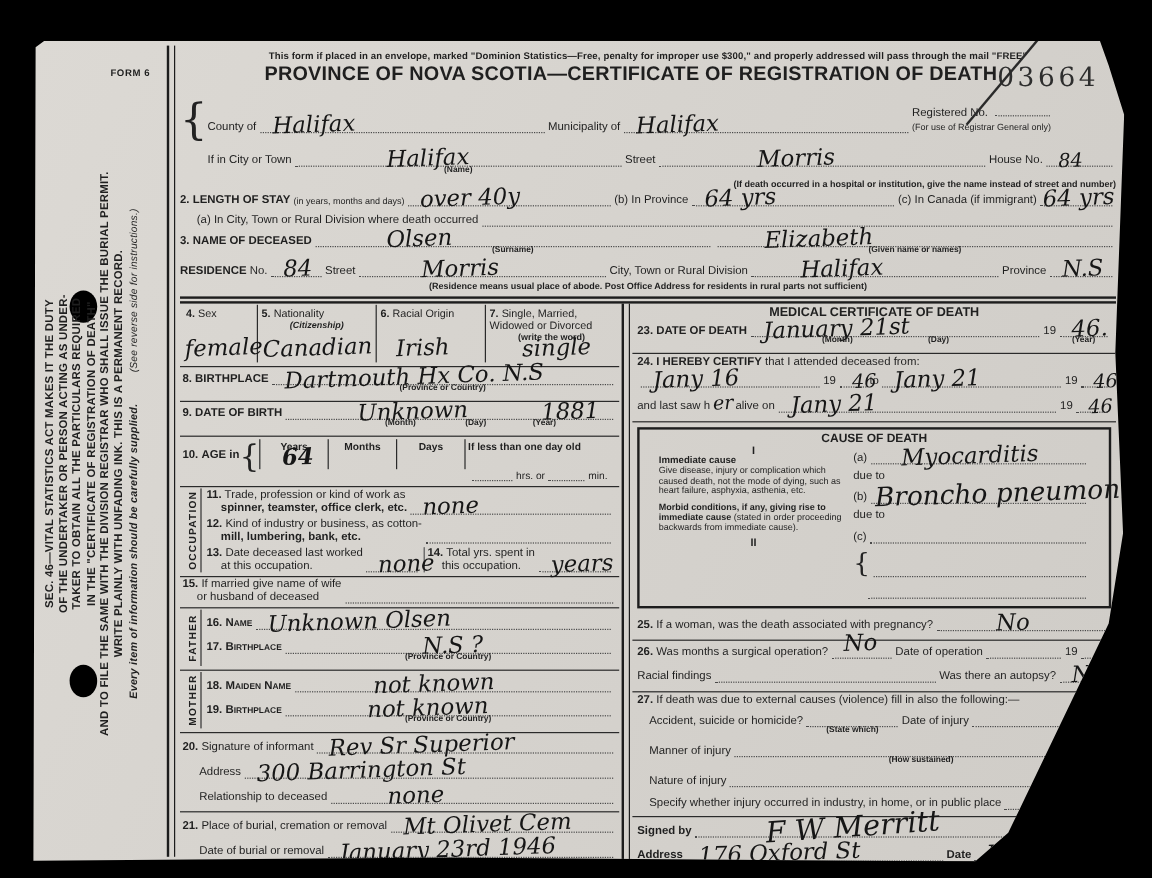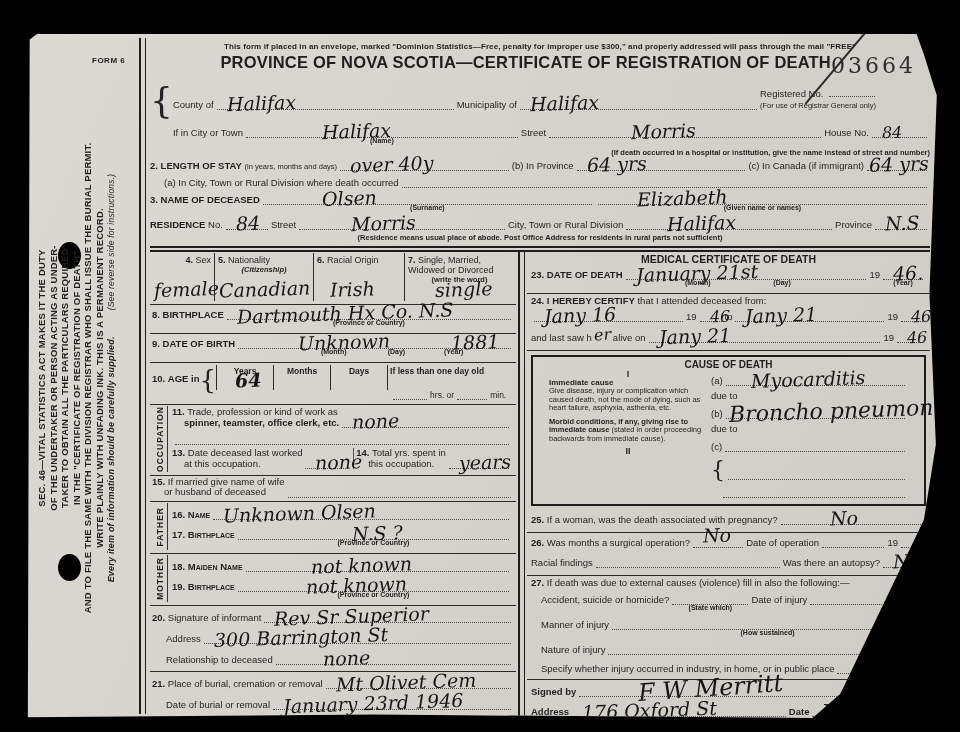--- a/index.html
+++ b/index.html
@@ -55,21 +55,21 @@
   
   .cols{display:flex;align-items:stretch;}
   .lcol{width:366px;}
   .col-rule{width:4px;border-left:2px solid #1c1c1c;border-right:1px solid #1c1c1c;margin:0 2px;}
   .rcol{flex:1;}
   .grp{border-bottom:1.5px solid #2a2a2a;position:relative;}
   
   .boxrow{display:flex;height:48px;}
   .boxrow .cell{border-right:1.2px solid #2a2a2a;padding:2px 3px;position:relative;font-size:9px;}
   .boxrow .cell:last-child{border-right:none;}
-  .c4{width:56px;text-align:right;}.c5{width:92px;}.c6{width:84px;}.c7{flex:1;}
+  .c4{width:56px;}.c5{width:92px;}.c6{width:84px;}.c7{flex:1;}
   .cell .f{display:block;text-align:center;font-weight:bold;}
   
   .agebox{display:flex;border-left:1.2px solid #2a2a2a;border-right:1.2px solid #2a2a2a;}
   .agebox .ac{width:56px;border-right:1.2px solid #2a2a2a;text-align:center;font-weight:bold;font-size:8.5px;padding:1px 0 14px;position:relative;}
   .agebox .ac:last-child{border-right:none;}
   
   .vgrp{display:flex;align-items:stretch;}
   .vlbl{flex:0 0 15px;display:flex;align-items:center;justify-content:center;border-right:1px solid #333;font-weight:bold;font-size:8.5px;letter-spacing:1px;}
   .vlbl span{writing-mode:vertical-rl;transform:rotate(180deg);}
   .vbody{flex:1;padding:1px 2px 0 4px;}
@@ -295,20 +295,23 @@
           <div class="vbody">
             <div class="r">
               <span style="line-height:10.5px"><span class="b">11.</span>
                 <span>Trade, profession or kind of work as</span><br>
                 <span class="b" style="padding-left:12px">spinner, teamster, office clerk, etc.</span></span>
               <span class="d">
                   <span class="hw big">none</span>
                 </span>
             </div>
             <div class="r" style="margin-top:3px">
+              <span style="line-height:10.5px"><span class="b">12.</span>
+                <span>Kind of industry or business, as cotton-</span><br>
+                <span class="b" style="padding-left:12px">mill, lumbering, bank, etc.</span></span>
               <span class="d"></span>
             </div>
             <div style="display:flex;margin-top:3px">
               <div class="r" style="flex:1.15;border-right:1px solid #555;padding-right:2px">
                 <span style="line-height:10.5px"><span class="b">13.</span>
                   <span>Date deceased last worked</span><br>
                   <span style="padding-left:12px">at this occupation.</span></span>
                 <span class="d">
                     <span class="hw big">none</span>
                   </span>

